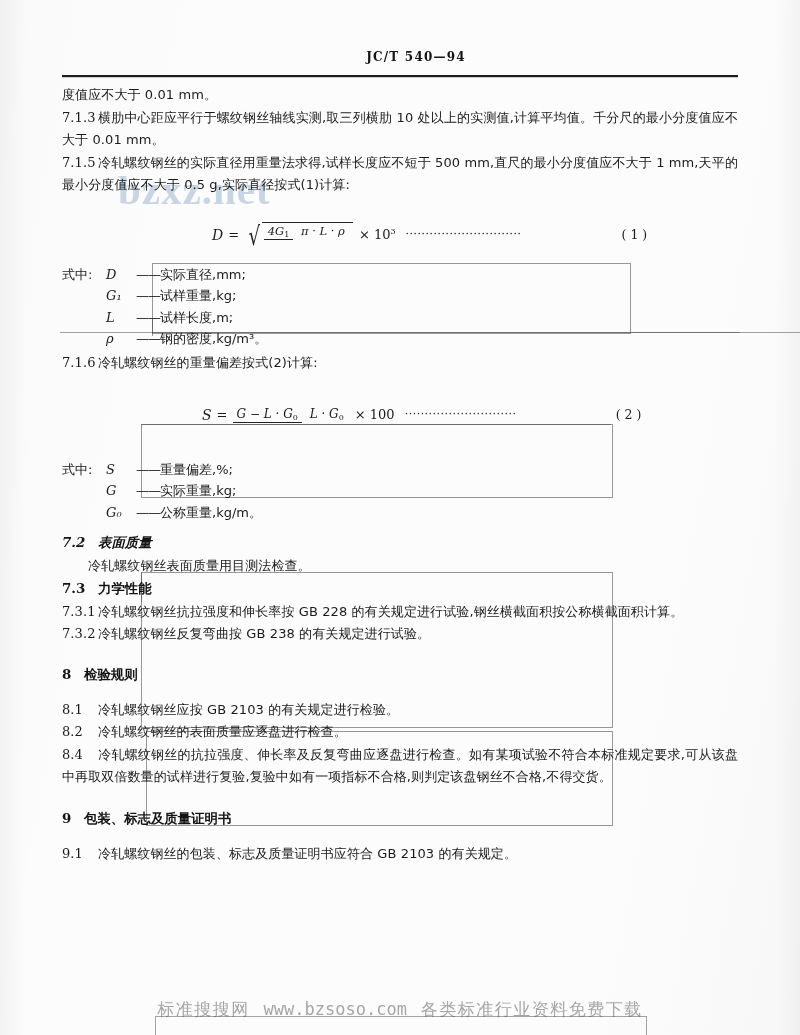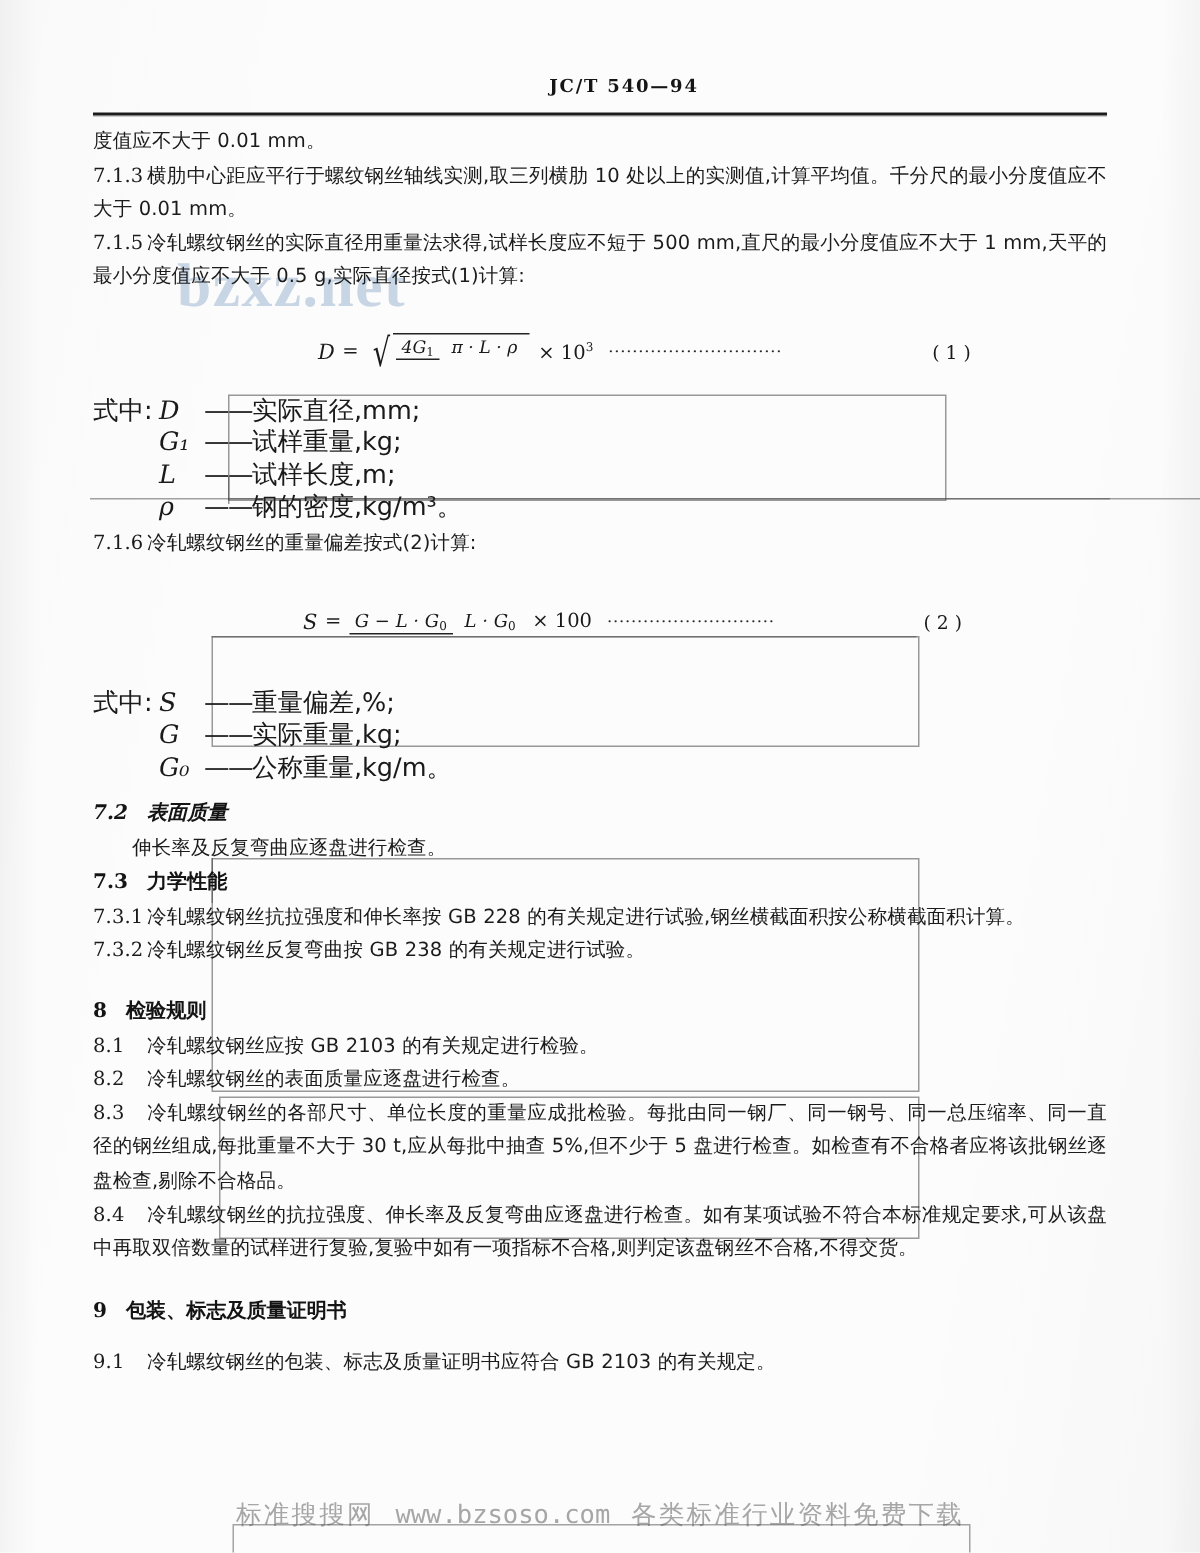--- a/index.html
+++ b/index.html
@@ -91,21 +91,21 @@
     display: inline-block;
     min-width: 36px;
     font-family: "DejaVu Serif", "Liberation Serif", serif;
   }
   .num.narrow { min-width: 22px; }
   .body-indent { display: inline-block; width: 26px; }
 
   
   .where-list {
     margin: 3px 0 2px 0;
-    font-size: 17px;
+    font-size: 13px;
     line-height: 21.5px;
   }
   .where-row { white-space: nowrap; }
   .where-row .lead { display: inline-block; width: 44px; }
   .where-row .sym {
     display: inline-block;
     width: 30px;
     text-align: left;
     font-family: "DejaVu Serif", "Liberation Serif", serif;
     font-style: italic;
@@ -335,44 +335,41 @@
       </div>
       <div class="where-row">
         <span class="lead"></span><span class="sym">G₀</span><span class="dash">——</span><span>公称重量,kg/m。</span>
       </div>
     </div>
 
     <p class="sec-head" style="margin-top:8px;font-style:italic;">
       <span class="num">7.2</span><span>表面质量</span>
     </p>
     <p class="para">
-      <span class="body-indent"></span><span>伸长率及反复弯曲应逐盘进行检查。</span>
+      <span class="body-indent"></span><span>冷轧螺纹钢丝表面质量用目测法检查。</span>
     </p>
 
     <p class="sec-head">
       <span class="num">7.3</span><span>力学性能</span>
     </p>
     <p class="para">
       <span class="num">7.3.1</span><span>冷轧螺纹钢丝抗拉强度和伸长率按 GB 228 的有关规定进行试验,钢丝横截面积按公称横截面积计算。</span>
     </p>
     <p class="para">
       <span class="num">7.3.2</span><span>冷轧螺纹钢丝反复弯曲按 GB 238 的有关规定进行试验。</span>
     </p>
 
     <p class="sec-head" style="margin-top:17px;">
       <span class="num narrow">8</span><span>检验规则</span>
     </p>
-    <p class="para" style="">
+    <p class="para" style="margin-top:12px;">
       <span class="num">8.1</span><span>冷轧螺纹钢丝应按 GB 2103 的有关规定进行检验。</span>
     </p>
     <p class="para">
       <span class="num">8.2</span><span>冷轧螺纹钢丝的表面质量应逐盘进行检查。</span>
-    </p>
-    <p class="para">
-      <span class="num">8.3</span><span>冷轧螺纹钢丝的各部尺寸、单位长度的重量应成批检验。每批由同一钢厂、同一钢号、同一总压缩率、同一直径的钢丝组成,每批重量不大于 30 t,应从每批中抽查 5%,但不少于 5 盘进行检查。如检查有不合格者应将该批钢丝逐盘检查,剔除不合格品。</span>
     </p>
     <p class="para">
       <span class="num">8.4</span><span>冷轧螺纹钢丝的抗拉强度、伸长率及反复弯曲应逐盘进行检查。如有某项试验不符合本标准规定要求,可从该盘中再取双倍数量的试样进行复验,复验中如有一项指标不合格,则判定该盘钢丝不合格,不得交货。</span>
     </p>
 
     <p class="sec-head" style="margin-top:18px;">
       <span class="num narrow">9</span><span>包装、标志及质量证明书</span>
     </p>
     <p class="para" style="margin-top:12px;">
       <span class="num">9.1</span><span>冷轧螺纹钢丝的包装、标志及质量证明书应符合 GB 2103 的有关规定。</span>

